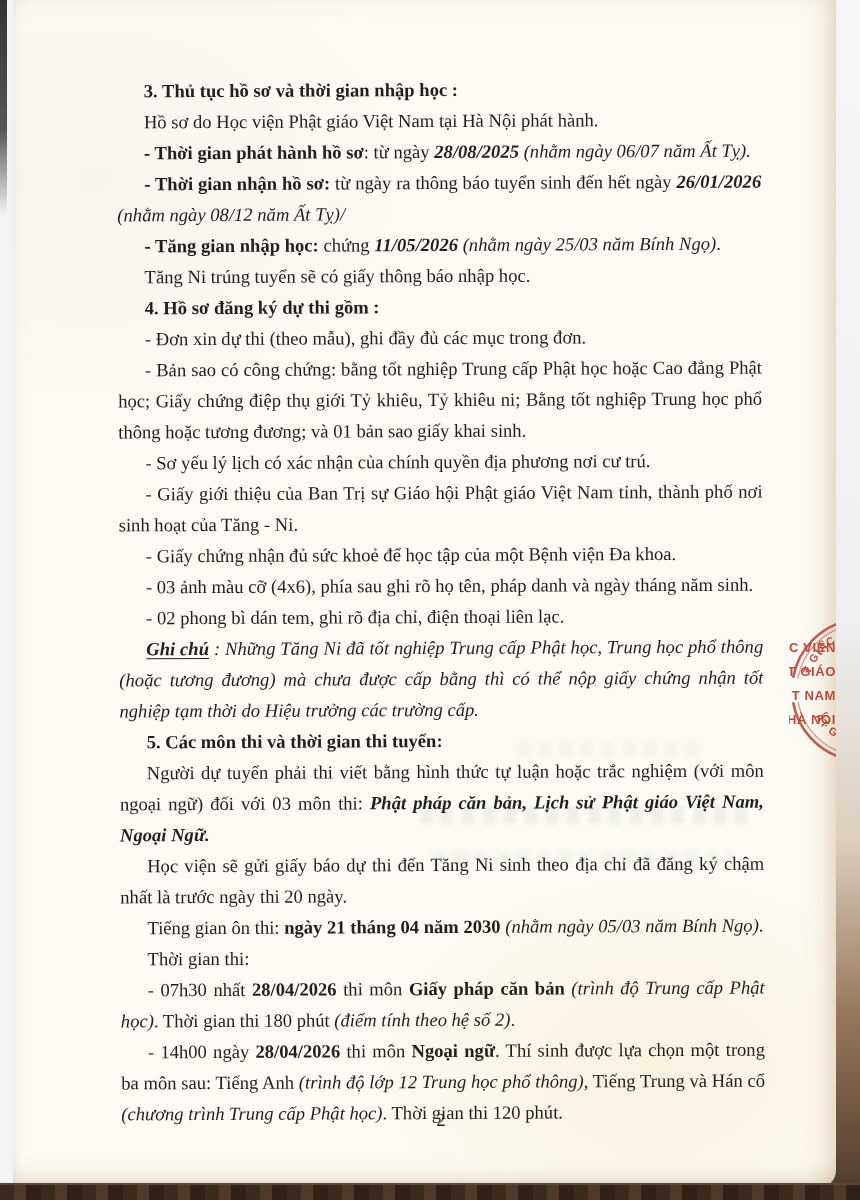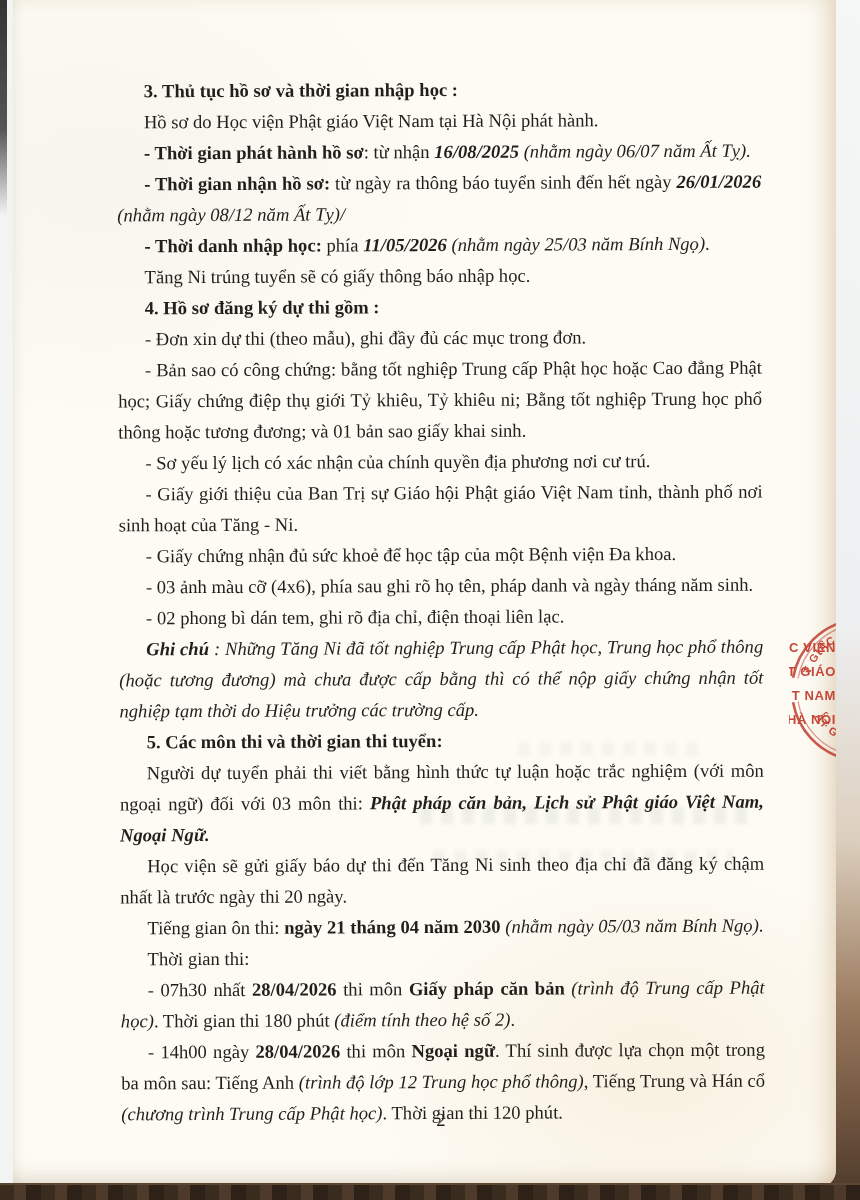--- a/index.html
+++ b/index.html
@@ -21,21 +21,21 @@
                inset 10px 0 14px -10px rgba(0,0,0,.07);}
   .paper-tint{position:absolute;inset:0;pointer-events:none;
     background:radial-gradient(420px 300px at 78% 90%,rgba(244,228,200,.45),rgba(244,228,200,0) 70%),
                radial-gradient(500px 360px at 10% 15%,rgba(240,238,230,.5),rgba(240,238,230,0) 70%);}
   
   .doc-text{position:absolute;left:106px;top:74px;width:644px;color:#221f1b;
     font-size:18.6px;line-height:31px;text-align:justify;transform:rotate(-0.25deg);}
   .para{margin:0;text-indent:27px;}
   .bold{font-weight:bold;}
   .italic{font-style:italic;}
-  .underline{text-underline-offset:3px;}
+  .underline{text-decoration:underline;text-underline-offset:3px;}
   .page-num{margin:0;text-indent:0;text-align:center;}
   
   .ghost{position:absolute;pointer-events:none;filter:blur(2px);
     background:repeating-linear-gradient(90deg,rgba(108,130,116,.20) 0 12px,rgba(108,130,116,0) 12px 21px);}
   .g1{left:407px;top:806px;width:330px;height:18px;opacity:.5;}
   .g2{left:420px;top:850px;width:300px;height:16px;opacity:.35;}
   .g3{left:505px;top:742px;width:185px;height:14px;opacity:.3;}
   
   .stamp-svg{position:absolute;left:776px;top:605px;width:170px;height:170px;opacity:.92;}
   .stamp-svg path{fill:none;stroke:#c0392b;}
@@ -56,23 +56,23 @@
   <div class="paper">
     <div class="paper-tint"></div>
 
     <div class="ghost g1"></div>
     <div class="ghost g2"></div>
     <div class="ghost g3"></div>
 
     <div class="doc-text">
         <p class="para"><span class="bold">3. Thủ tục hồ sơ và thời gian nhập học :</span></p>
         <p class="para"><span>Hồ sơ do Học viện Phật giáo Việt Nam tại Hà Nội phát hành.</span></p>
-        <p class="para"><span class="bold">- Thời gian phát hành hồ sơ</span><span>: từ nhận </span><span class="bold italic">16/08/2025</span><span class="italic"> (nhằm ngày 06/07 năm Ất Tỵ).</span></p>
+        <p class="para"><span class="bold">- Thời gian phát hành hồ sơ</span><span>: từ ngày </span><span class="bold italic">28/08/2025</span><span class="italic"> (nhằm ngày 06/07 năm Ất Tỵ).</span></p>
         <p class="para"><span class="bold">- Thời gian nhận hồ sơ:</span><span> từ ngày ra thông báo tuyển sinh đến hết ngày </span><span class="bold italic">26/01/2026</span><span class="italic"> (nhằm ngày 08/12 năm Ất Tỵ)/</span></p>
-        <p class="para"><span class="bold">- Thời danh nhập học:</span><span> phía </span><span class="bold italic">11/05/2026</span><span class="italic"> (nhằm ngày 25/03 năm Bính Ngọ)</span><span>.</span></p>
+        <p class="para"><span class="bold">- Tăng gian nhập học:</span><span> chứng </span><span class="bold italic">11/05/2026</span><span class="italic"> (nhằm ngày 25/03 năm Bính Ngọ)</span><span>.</span></p>
         <p class="para"><span>Tăng Ni trúng tuyển sẽ có giấy thông báo nhập học.</span></p>
         <p class="para"><span class="bold">4. Hồ sơ đăng ký dự thi gồm :</span></p>
         <p class="para"><span>- Đơn xin dự thi (theo mẫu), ghi đầy đủ các mục trong đơn.</span></p>
         <p class="para"><span>- Bản sao có công chứng: bằng tốt nghiệp Trung cấp Phật học hoặc Cao đẳng Phật học; Giấy chứng điệp thụ giới Tỷ khiêu, Tỷ khiêu ni; Bằng tốt nghiệp Trung học phổ thông hoặc tương đương; và 01 bản sao giấy khai sinh.</span></p>
         <p class="para"><span>- Sơ yếu lý lịch có xác nhận của chính quyền địa phương nơi cư trú.</span></p>
         <p class="para"><span>- Giấy giới thiệu của Ban Trị sự Giáo hội Phật giáo Việt Nam tỉnh, thành phố nơi sinh hoạt của Tăng - Ni.</span></p>
         <p class="para"><span>- Giấy chứng nhận đủ sức khoẻ để học tập của một Bệnh viện Đa khoa.</span></p>
         <p class="para"><span>- 03 ảnh màu cỡ (4x6), phía sau ghi rõ họ tên, pháp danh và ngày tháng năm sinh.</span></p>
         <p class="para"><span>- 02 phong bì dán tem, ghi rõ địa chỉ, điện thoại liên lạc.</span></p>
         <p class="para"><span class="bold italic underline">Ghi chú</span><span class="italic"> : Những Tăng Ni đã tốt nghiệp Trung cấp Phật học, Trung học phổ thông (hoặc tương đương) mà chưa được cấp bằng thì có thể nộp giấy chứng nhận tốt nghiệp tạm thời do Hiệu trưởng các trường cấp.</span></p>

